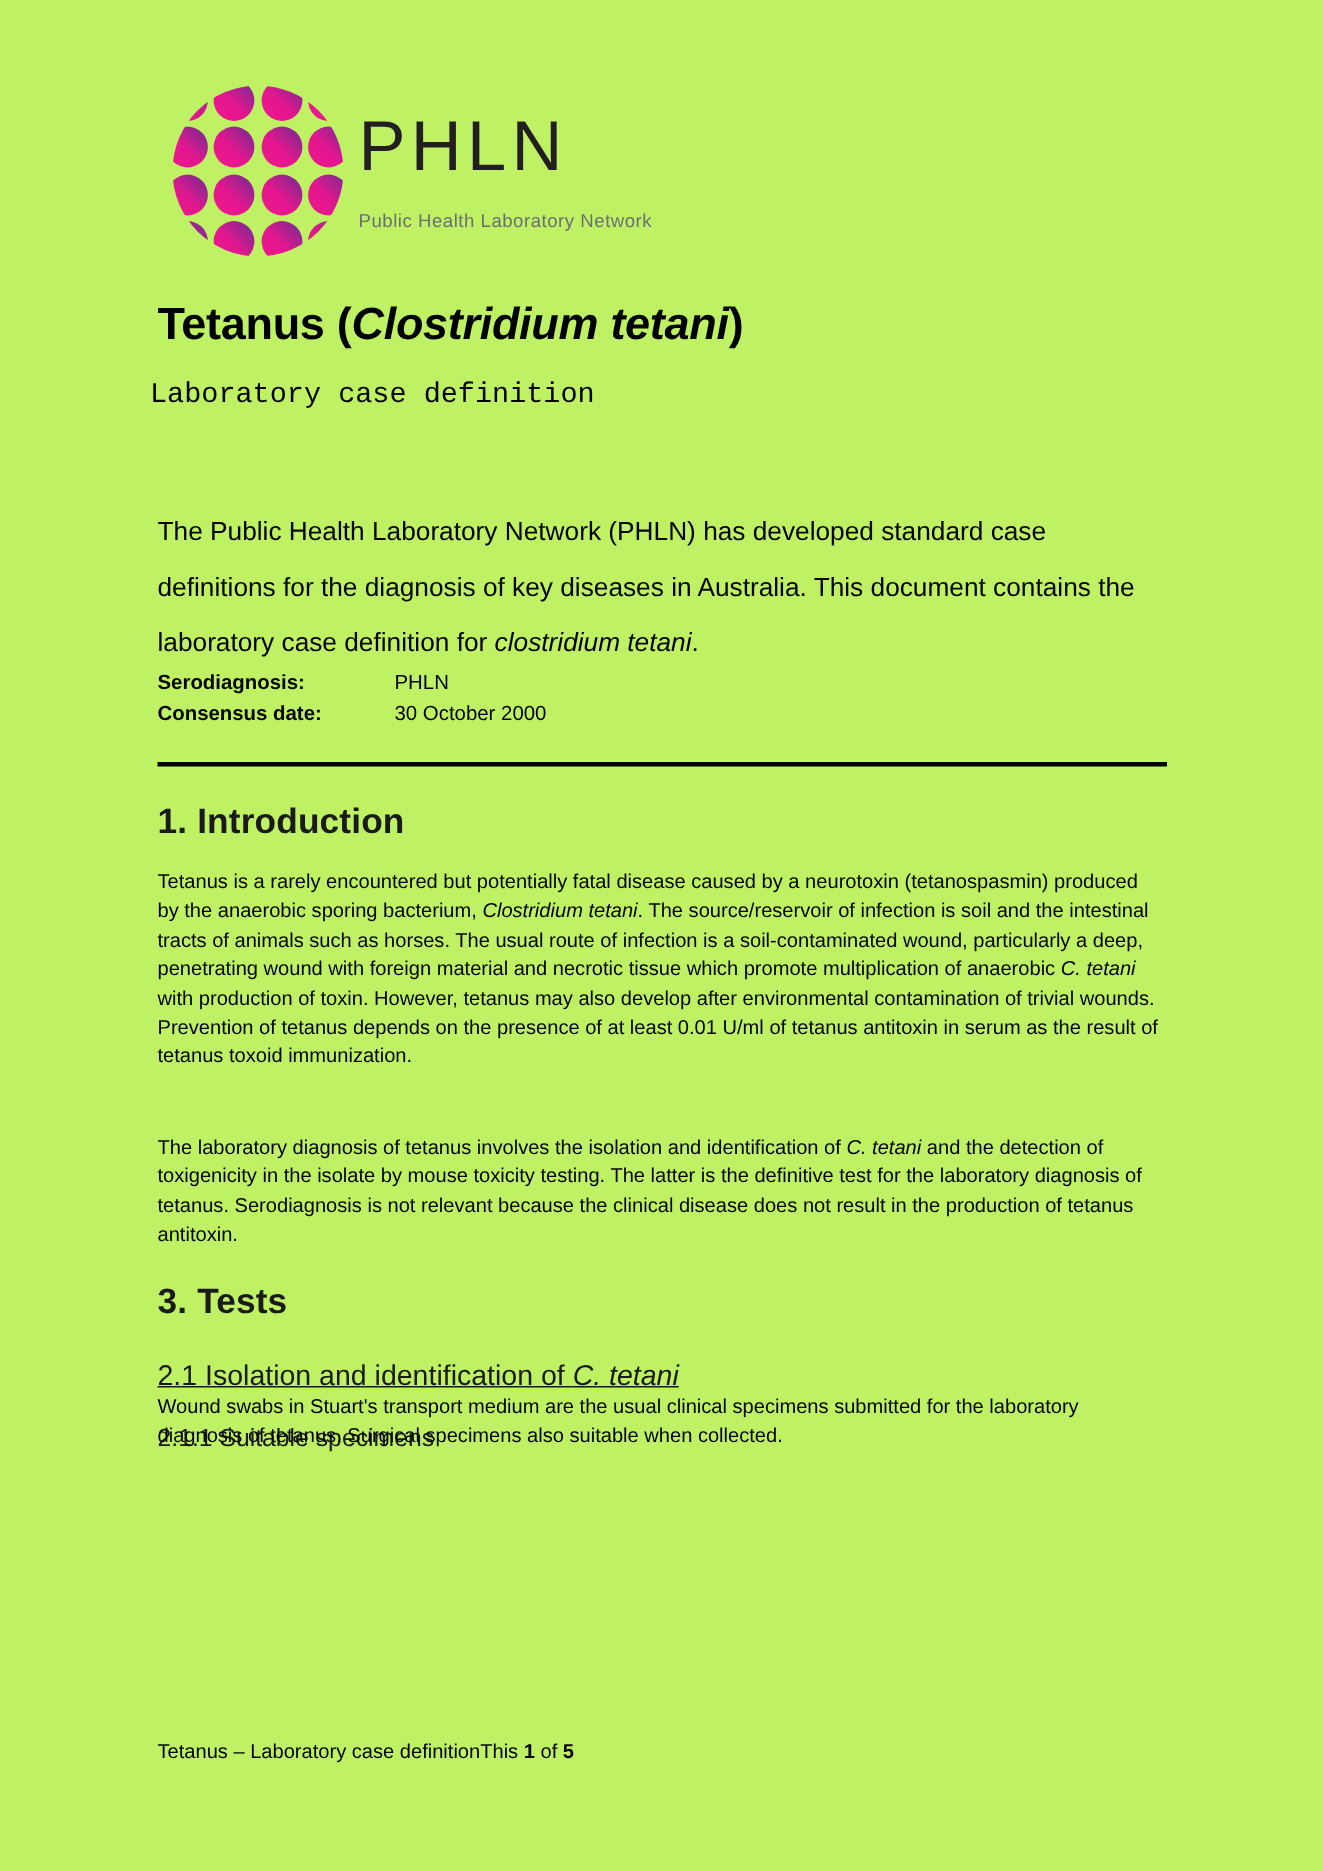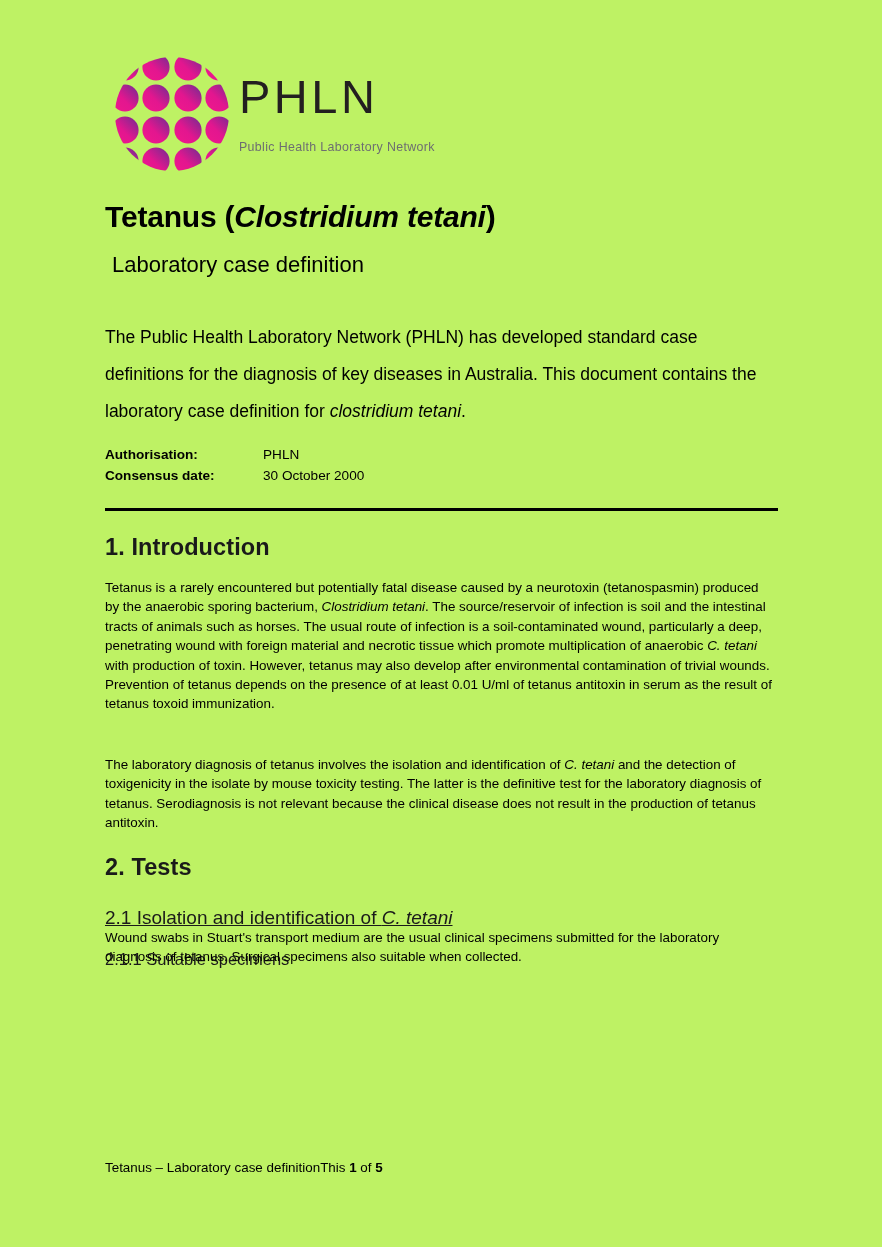--- a/index.html
+++ b/index.html
@@ -66,33 +66,34 @@
     top: 200px;
     font-size: 30px;
     font-weight: bold;
     letter-spacing: -0.2px;
     color: #000;
     white-space: nowrap;
   }
   .doc-title i { font-style: italic; }
   .doc-subtitle {
     position: absolute;
-    left: 112px;
+    left: 100px;
     top: 252px;
-    font-size: 22px;
+    font-size: 19px;
     font-weight: normal;
     color: #000;
     white-space: nowrap;
+    font-family: Liberation Mono, monospace;
   }
 
   
   .lead {
     position: absolute;
     left: 105px;
-    top: 319px;
+    top: 336px;
     width: 670px;
     font-size: 17.5px;
     line-height: 37px;
     color: #000;
   }
   .lead i { font-style: italic; }
 
   
   .meta {
     position: absolute;
@@ -222,38 +223,38 @@
   </div>
 
   <div class="doc-title"><span>Tetanus (</span><i>Clostridium tetani</i><span>)</span></div>
 
   <div class="doc-subtitle">Laboratory case definition</div>
 
   <div class="lead"><span>The Public Health Laboratory Network (PHLN) has developed standard case definitions for the diagnosis of key diseases in Australia. This document contains the laboratory case definition for </span><i>clostridium tetani</i><span>.</span></div>
 
   <div class="meta">
     <div class="meta-row">
-      <span class="meta-label">Authorisation:</span>
+      <span class="meta-label">Serodiagnosis:</span>
       <span class="meta-value">PHLN</span>
     </div>
     <div class="meta-row">
       <span class="meta-label">Consensus date:</span>
       <span class="meta-value">30 October 2000</span>
     </div>
   </div>
 
   <div class="rule"></div>
 
   <div class="h1" style="top:534px;">1. Introduction</div>
 
   <div class="body-p" style="top:578px;"><span>Tetanus is a rarely encountered but potentially fatal disease caused by a neurotoxin (tetanospasmin) produced by the anaerobic sporing bacterium, </span><i>Clostridium tetani</i><span>. The source/reservoir of infection is soil and the intestinal tracts of animals such as horses. The usual route of infection is a soil-contaminated wound, particularly a deep, penetrating wound with foreign material and necrotic tissue which promote multiplication of anaerobic </span><i>C. tetani</i><span> with production of toxin. However, tetanus may also develop after environmental contamination of trivial wounds. Prevention of tetanus depends on the presence of at least 0.01 U/ml of tetanus antitoxin in serum as the result of tetanus toxoid immunization.</span></div>
 
   <div class="body-p" style="top:755px;"><span>The laboratory diagnosis of tetanus involves the isolation and identification of </span><i>C. tetani</i><span> and the detection of toxigenicity in the isolate by mouse toxicity testing. The latter is the definitive test for the laboratory diagnosis of tetanus. Serodiagnosis is not relevant because the clinical disease does not result in the production of tetanus antitoxin.</span></div>
 
-  <div class="h1" style="top:854px;">2. Tests</div>
+  <div class="h1" style="top:854px;">3. Tests</div>
 
   <div class="h2" style="top:907px;"><span>2.1 Isolation and identification of </span><i>C. tetani</i></div>
 
   <div class="h3" style="top:950px;">2.1.1 Suitable specimens</div>
 
   <div class="body-p" style="top:928px;">Wound swabs in Stuart's transport medium are the usual clinical specimens submitted for the laboratory diagnosis of tetanus. Surgical specimens also suitable when collected.</div>
 
   <div class="footer">
     <span>Tetanus – Laboratory case definition</span>
     <span><span>This </span><b>1</b><span> of </span><b>5</b></span>

